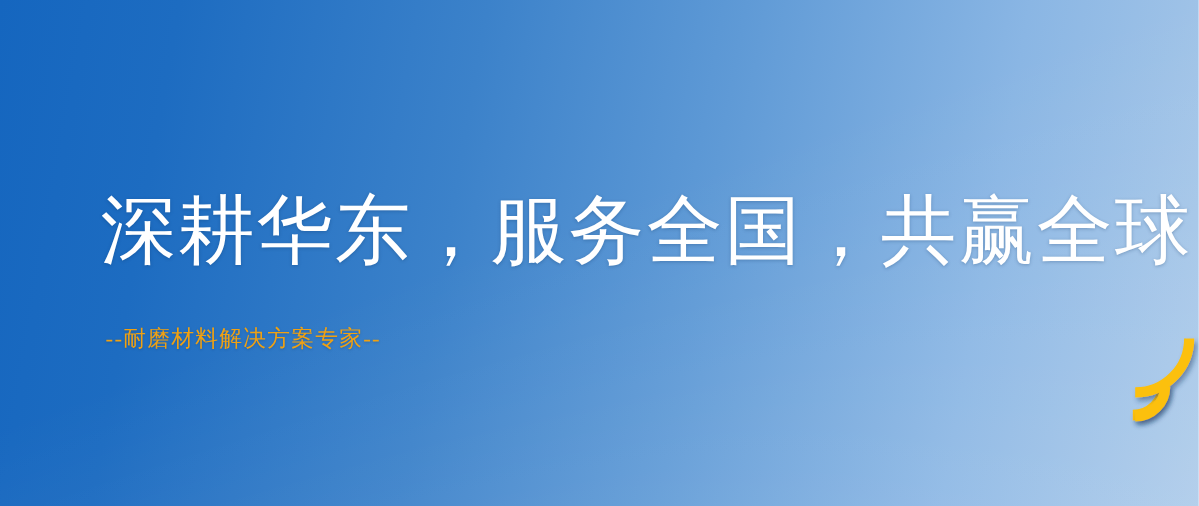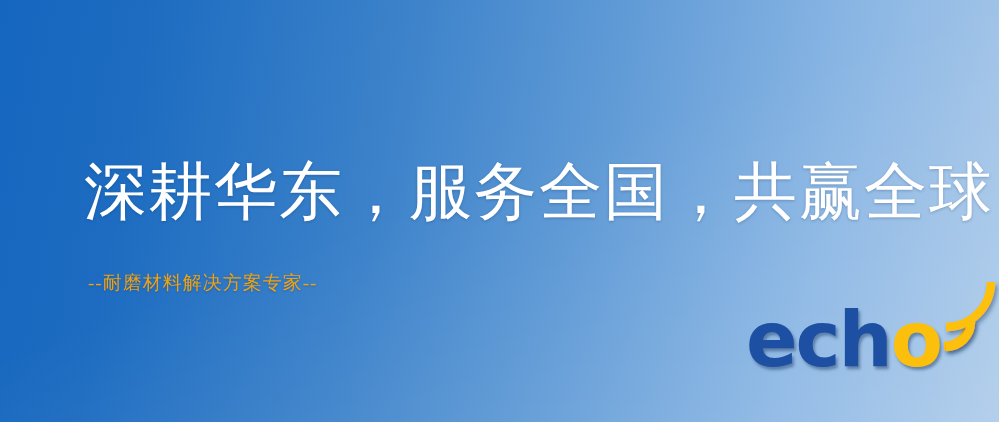--- a/index.html
+++ b/index.html
@@ -119,23 +119,20 @@
 <body>
 
 <div id="banner">
 
   <div class="headline">深耕华东，服务全国，共赢全球</div>
 
   <div class="subtitle">--耐磨材料解决方案专家--</div>
 
   <div class="logo">
 
-    <div class="logo-wordmark">
-      <span>ech</span><span class="vowel-o">o</span>
-    </div>
 
     <div class="logo-arcs">
       <svg viewBox="0 0 56 58" width="56" height="58" aria-hidden="true">
         <defs>
           <filter id="arcshadow" x="-40%" y="-40%" width="200%" height="200%">
             <feDropShadow dx="2" dy="3" stdDeviation="2" flood-color="#14325f" flood-opacity="0.45"></feDropShadow>
           </filter>
         </defs>
         <g fill="none" stroke="#fcc00c" stroke-width="9" stroke-linecap="butt" filter="url(#arcshadow)">
           <path d="M 4 52 A 26 26 0 0 0 30 26"></path>

